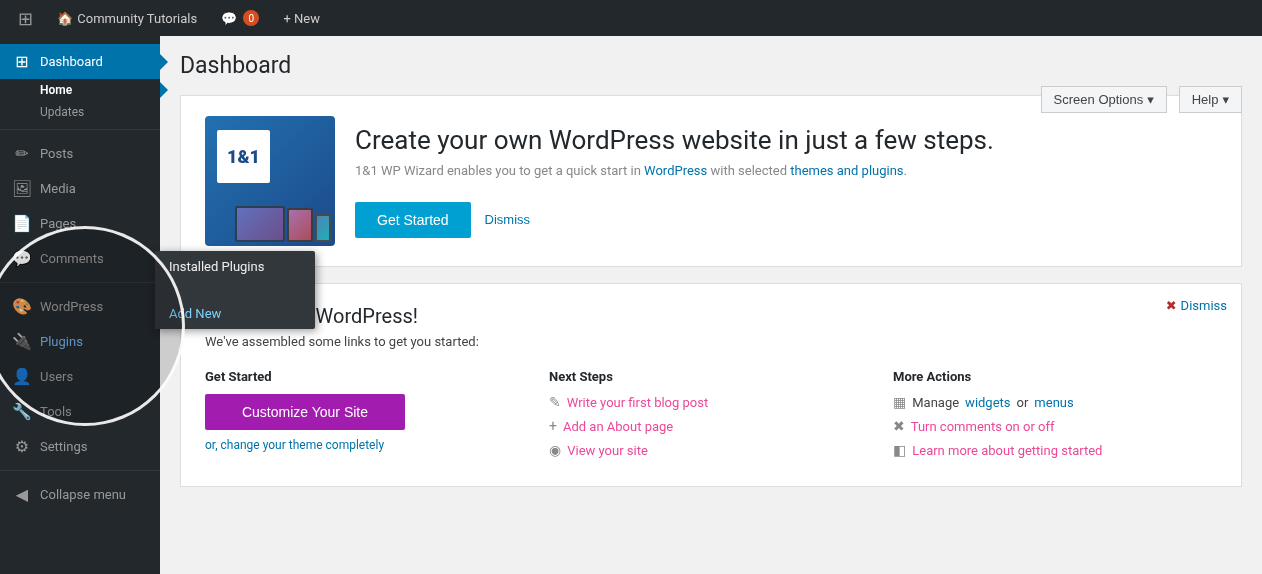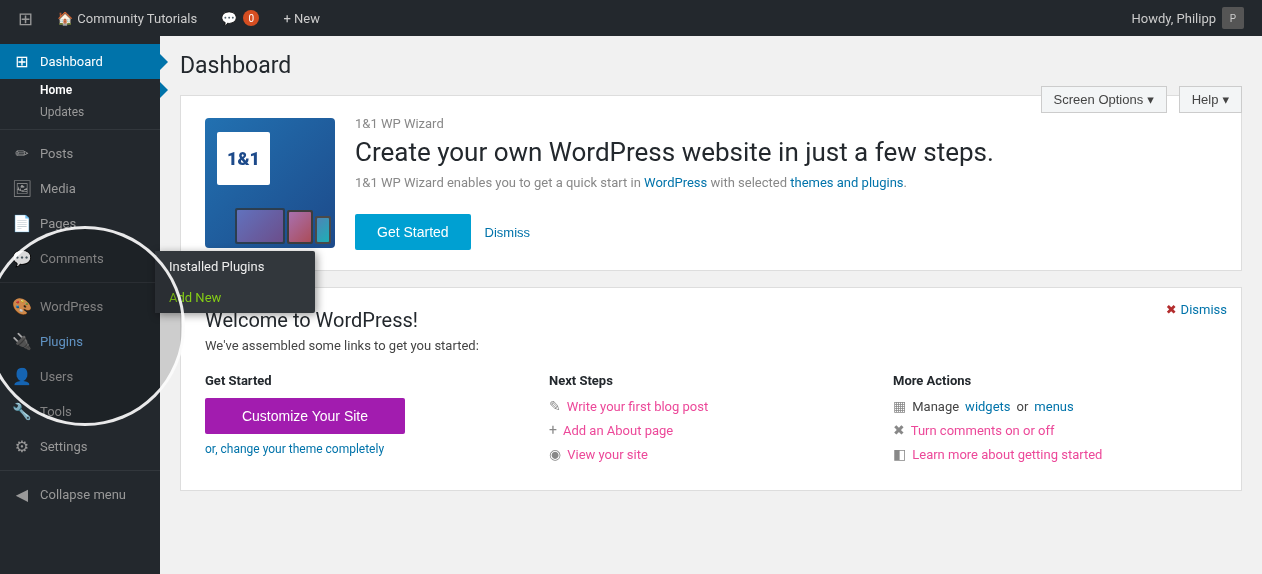--- a/index.html
+++ b/index.html
@@ -75,21 +75,21 @@
       box-shadow: 2px 2px 8px rgba(0,0,0,0.4);
       border-radius: 0 2px 2px 0;
     }
     .plugin-popup-item {
       display: block;
       padding: 8px 14px;
       color: #eee;
       font-size: 13px;
       cursor: pointer;
     }
-    .plugin-popup-item.highlight { color: #84cc16; }
+    .plugin-popup-item.highlight { color: #7dd3fc; margin-top: 16px; }
 
     
     .circle-overlay {
       position: absolute;
       left: -15px;
       top: 190px;
       width: 200px;
       height: 200px;
       border: 3px solid rgba(255,255,255,0.9);
       border-radius: 50%;
@@ -241,28 +241,20 @@
     <div class="adminbar-item">
       <span>🏠</span>
       <span>Community Tutorials</span>
     </div>
     <div class="adminbar-item adminbar-comments">
       <span>💬</span>
       <span class="adminbar-badge">0</span>
     </div>
     <div class="adminbar-item">
       <span>+ New</span>
-    </div>
-  </div>
-  <div class="adminbar-right">
-    <div class="adminbar-user">
-      <span>Howdy, Philipp</span>
-      <div class="user-avatar">
-        <span>P</span>
-      </div>
     </div>
   </div>
 </div>
 
 <div class="wp-layout">
 
   <div id="adminmenu">
 
     <div class="menu-item active">
       <span class="menu-icon">⊞</span>
@@ -357,21 +349,20 @@
             </div>
             <div class="device-tablet" style="background:#3d3d3d;width:26px;height:34px;border-radius:2px;position:relative;">
               <div style="position:absolute;inset:2px;background:#555;border-radius:1px;background:linear-gradient(135deg,#f093fb,#f5576c);opacity:0.6;"></div>
             </div>
             <div class="device-phone" style="background:#4a4a4a;width:16px;height:28px;border-radius:2px;position:relative;">
               <div style="position:absolute;inset:2px;background:#555;border-radius:1px;background:linear-gradient(135deg,#4facfe,#00f2fe);opacity:0.6;"></div>
             </div>
           </div>
         </div>
         <div class="wizard-content">
-          <div class="wizard-title">1&amp;1 WP Wizard</div>
           <div class="wizard-headline">Create your own WordPress website in just a few steps.</div>
           <div class="wizard-desc">
             <span>1&amp;1 WP Wizard enables you to get a quick start in</span>
             <a href="#"> <span>WordPress</span></a>
             <span>with selected</span>
             <a href="#"> <span>themes and plugins</span></a><span>.</span>
           </div>
           <div class="wizard-actions">
             <button class="btn-get-started">
               <span>Get Started</span>

